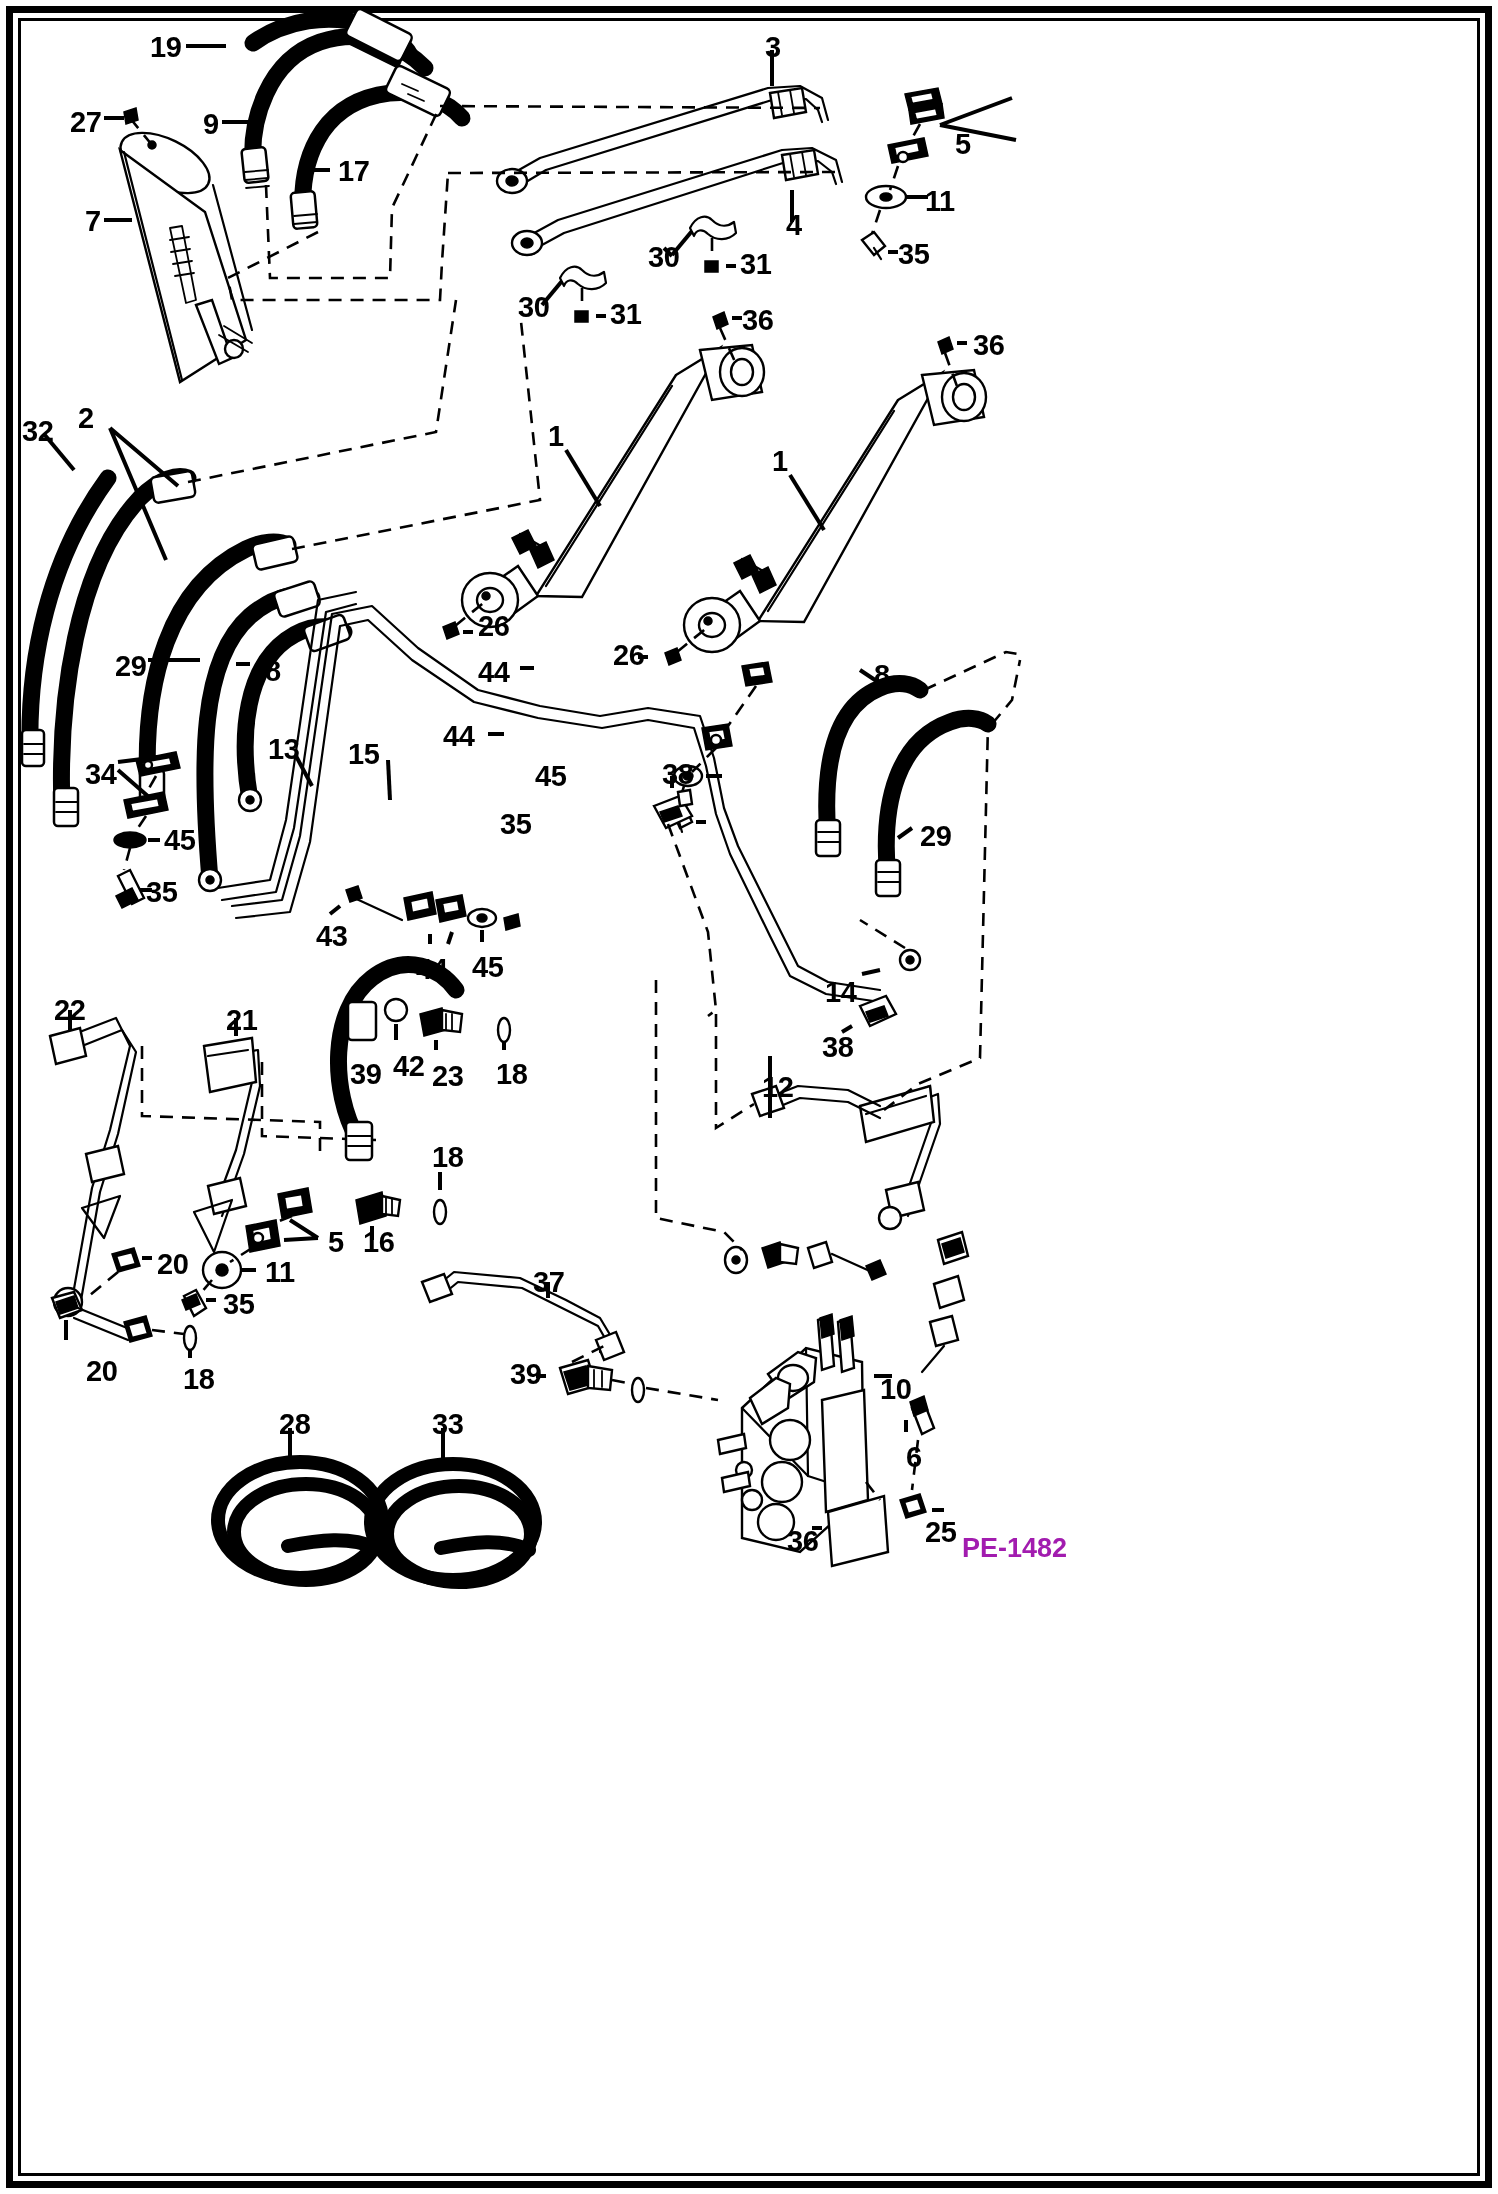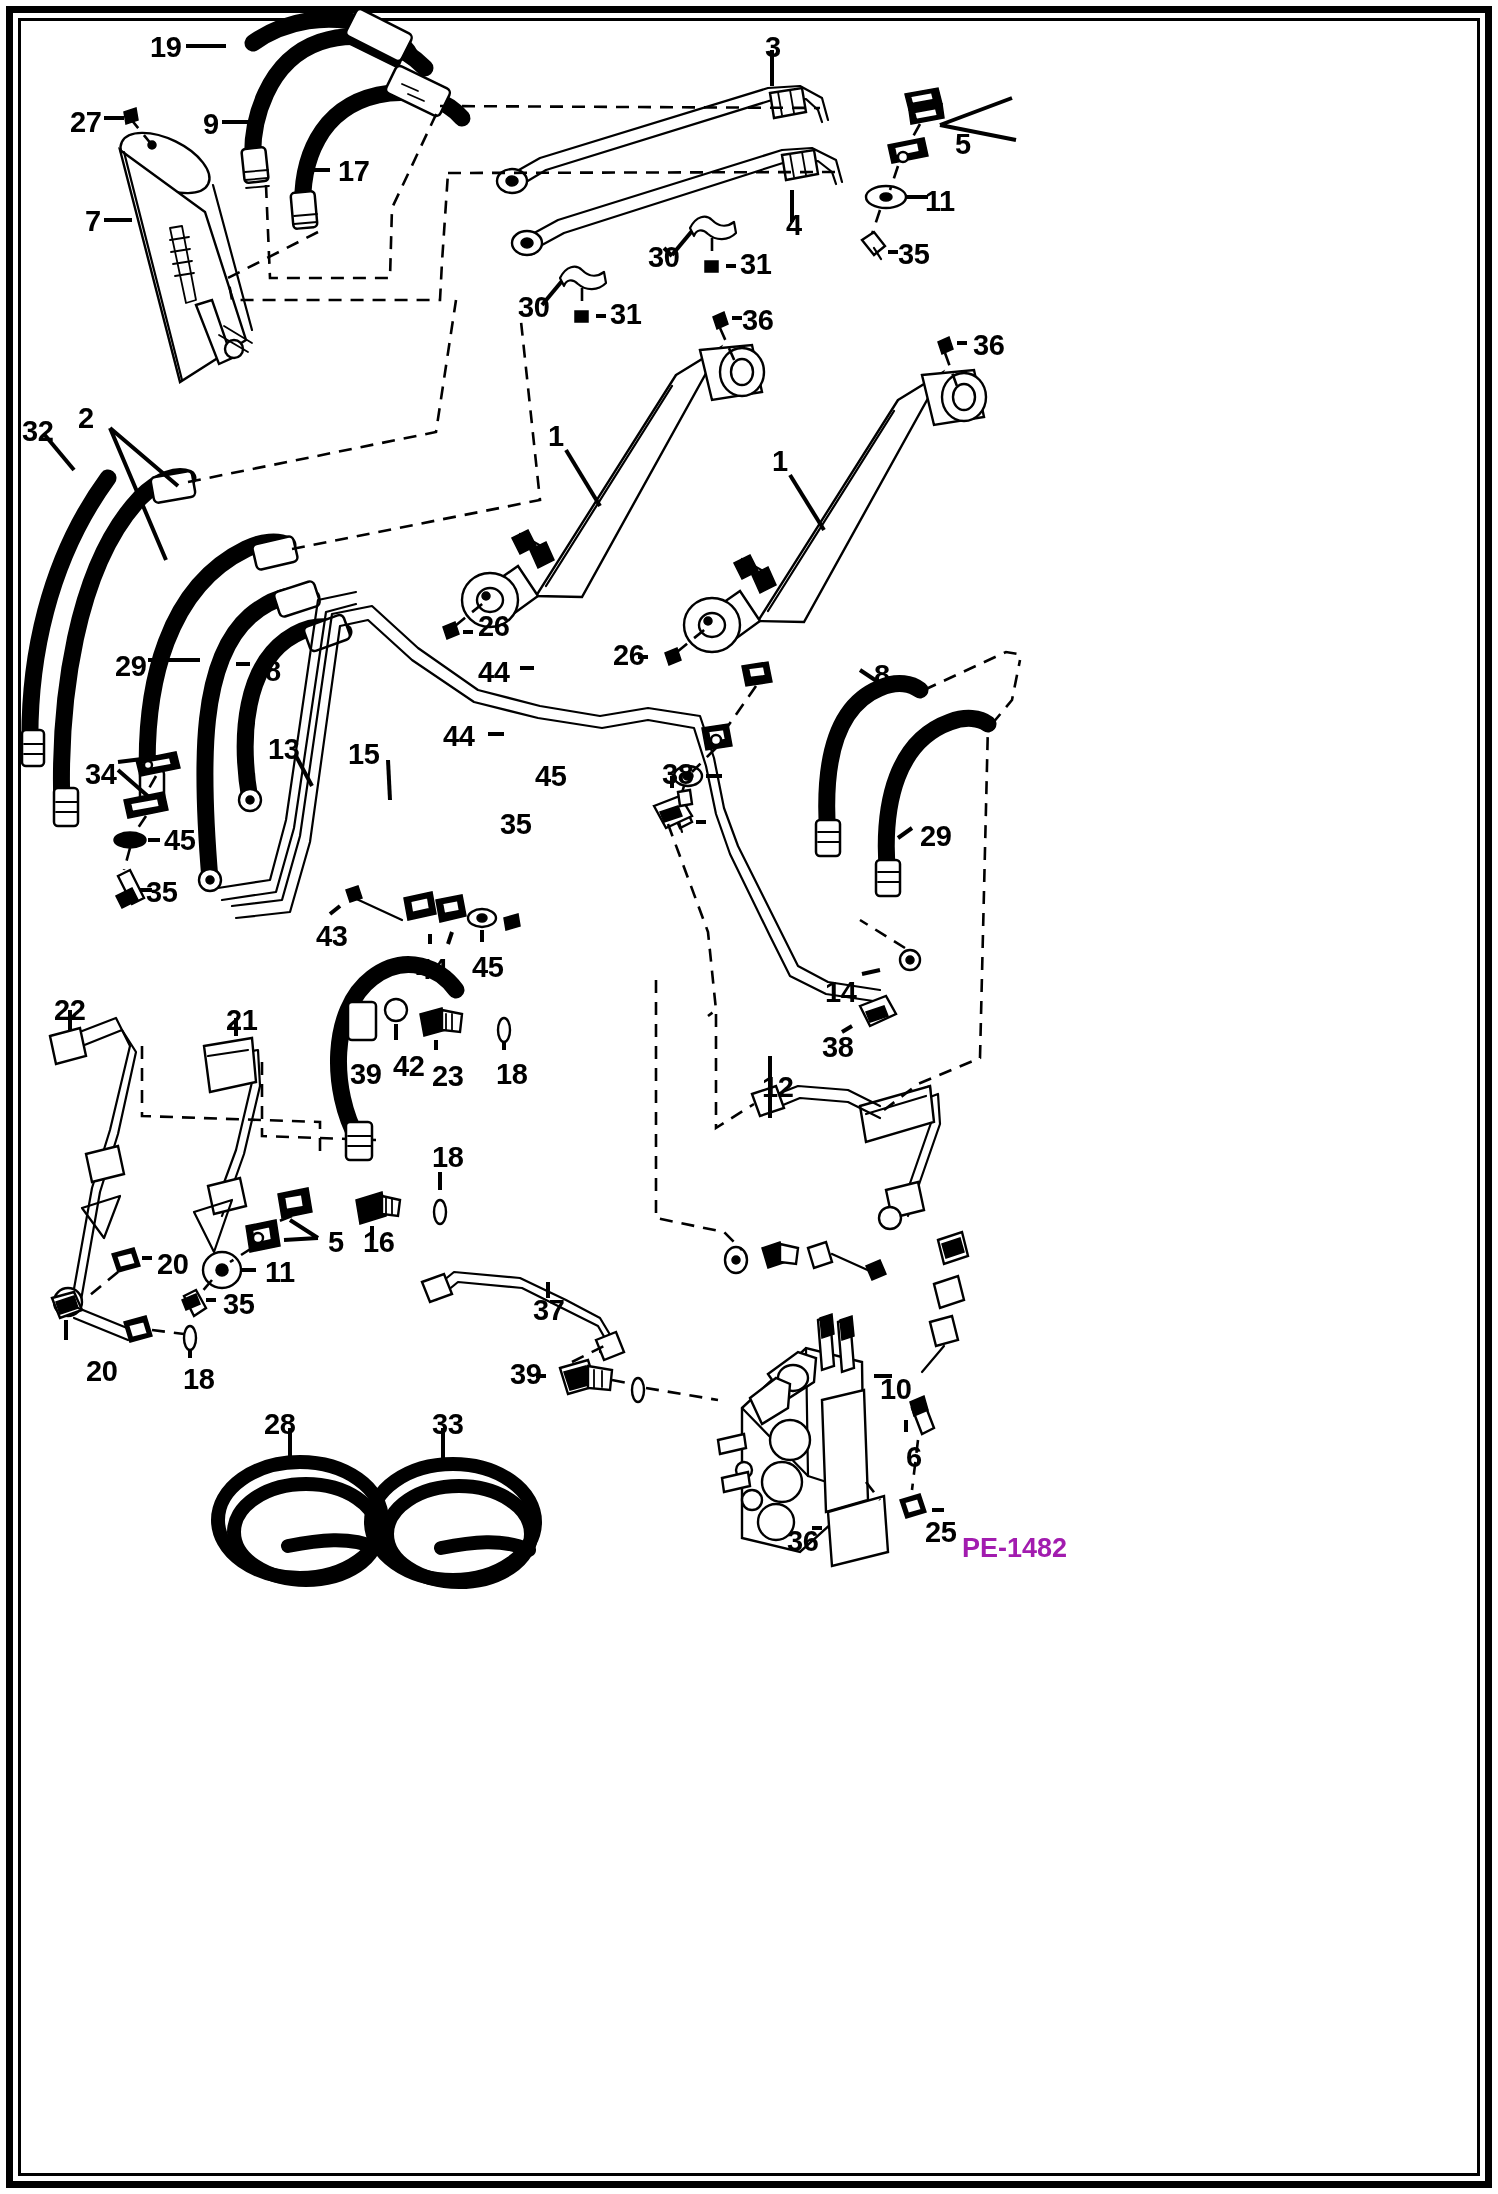--- a/index.html
+++ b/index.html
@@ -631,26 +631,26 @@
   <span class="lbl" style="left:393px;top:1052px;">42</span>
   <span class="lbl" style="left:432px;top:1062px;">23</span>
   <span class="lbl" style="left:496px;top:1060px;">18</span>
   <span class="lbl" style="left:762px;top:1073px;">12</span>
   <span class="lbl" style="left:432px;top:1143px;">18</span>
   <span class="lbl" style="left:328px;top:1228px;">5</span>
   <span class="lbl" style="left:363px;top:1228px;">16</span>
   <span class="lbl" style="left:157px;top:1250px;">20</span>
   <span class="lbl" style="left:265px;top:1258px;">11</span>
   <span class="lbl" style="left:223px;top:1290px;">35</span>
-  <span class="lbl" style="left:533px;top:1268px;margin-top:28px;">37</span>
+  <span class="lbl" style="left:533px;top:1268px;">37</span>
   <span class="lbl" style="left:86px;top:1357px;">20</span>
   <span class="lbl" style="left:183px;top:1365px;">18</span>
   <span class="lbl" style="left:510px;top:1360px;">39</span>
   <span class="lbl" style="left:880px;top:1375px;">10</span>
   <span class="lbl" style="left:906px;top:1443px;">6</span>
-  <span class="lbl" style="left:264px;top:1410px;">28</span>
+  <span class="lbl" style="left:279px;top:1410px;">28</span>
   <span class="lbl" style="left:432px;top:1410px;">33</span>
   <span class="lbl" style="left:925px;top:1518px;">25</span>
   <span class="lbl" style="left:787px;top:1527px;">36</span>
 
   <span class="code" style="left:962px;top:1533px;">PE-1482</span>
 
 </div>
 
 </body></html>

